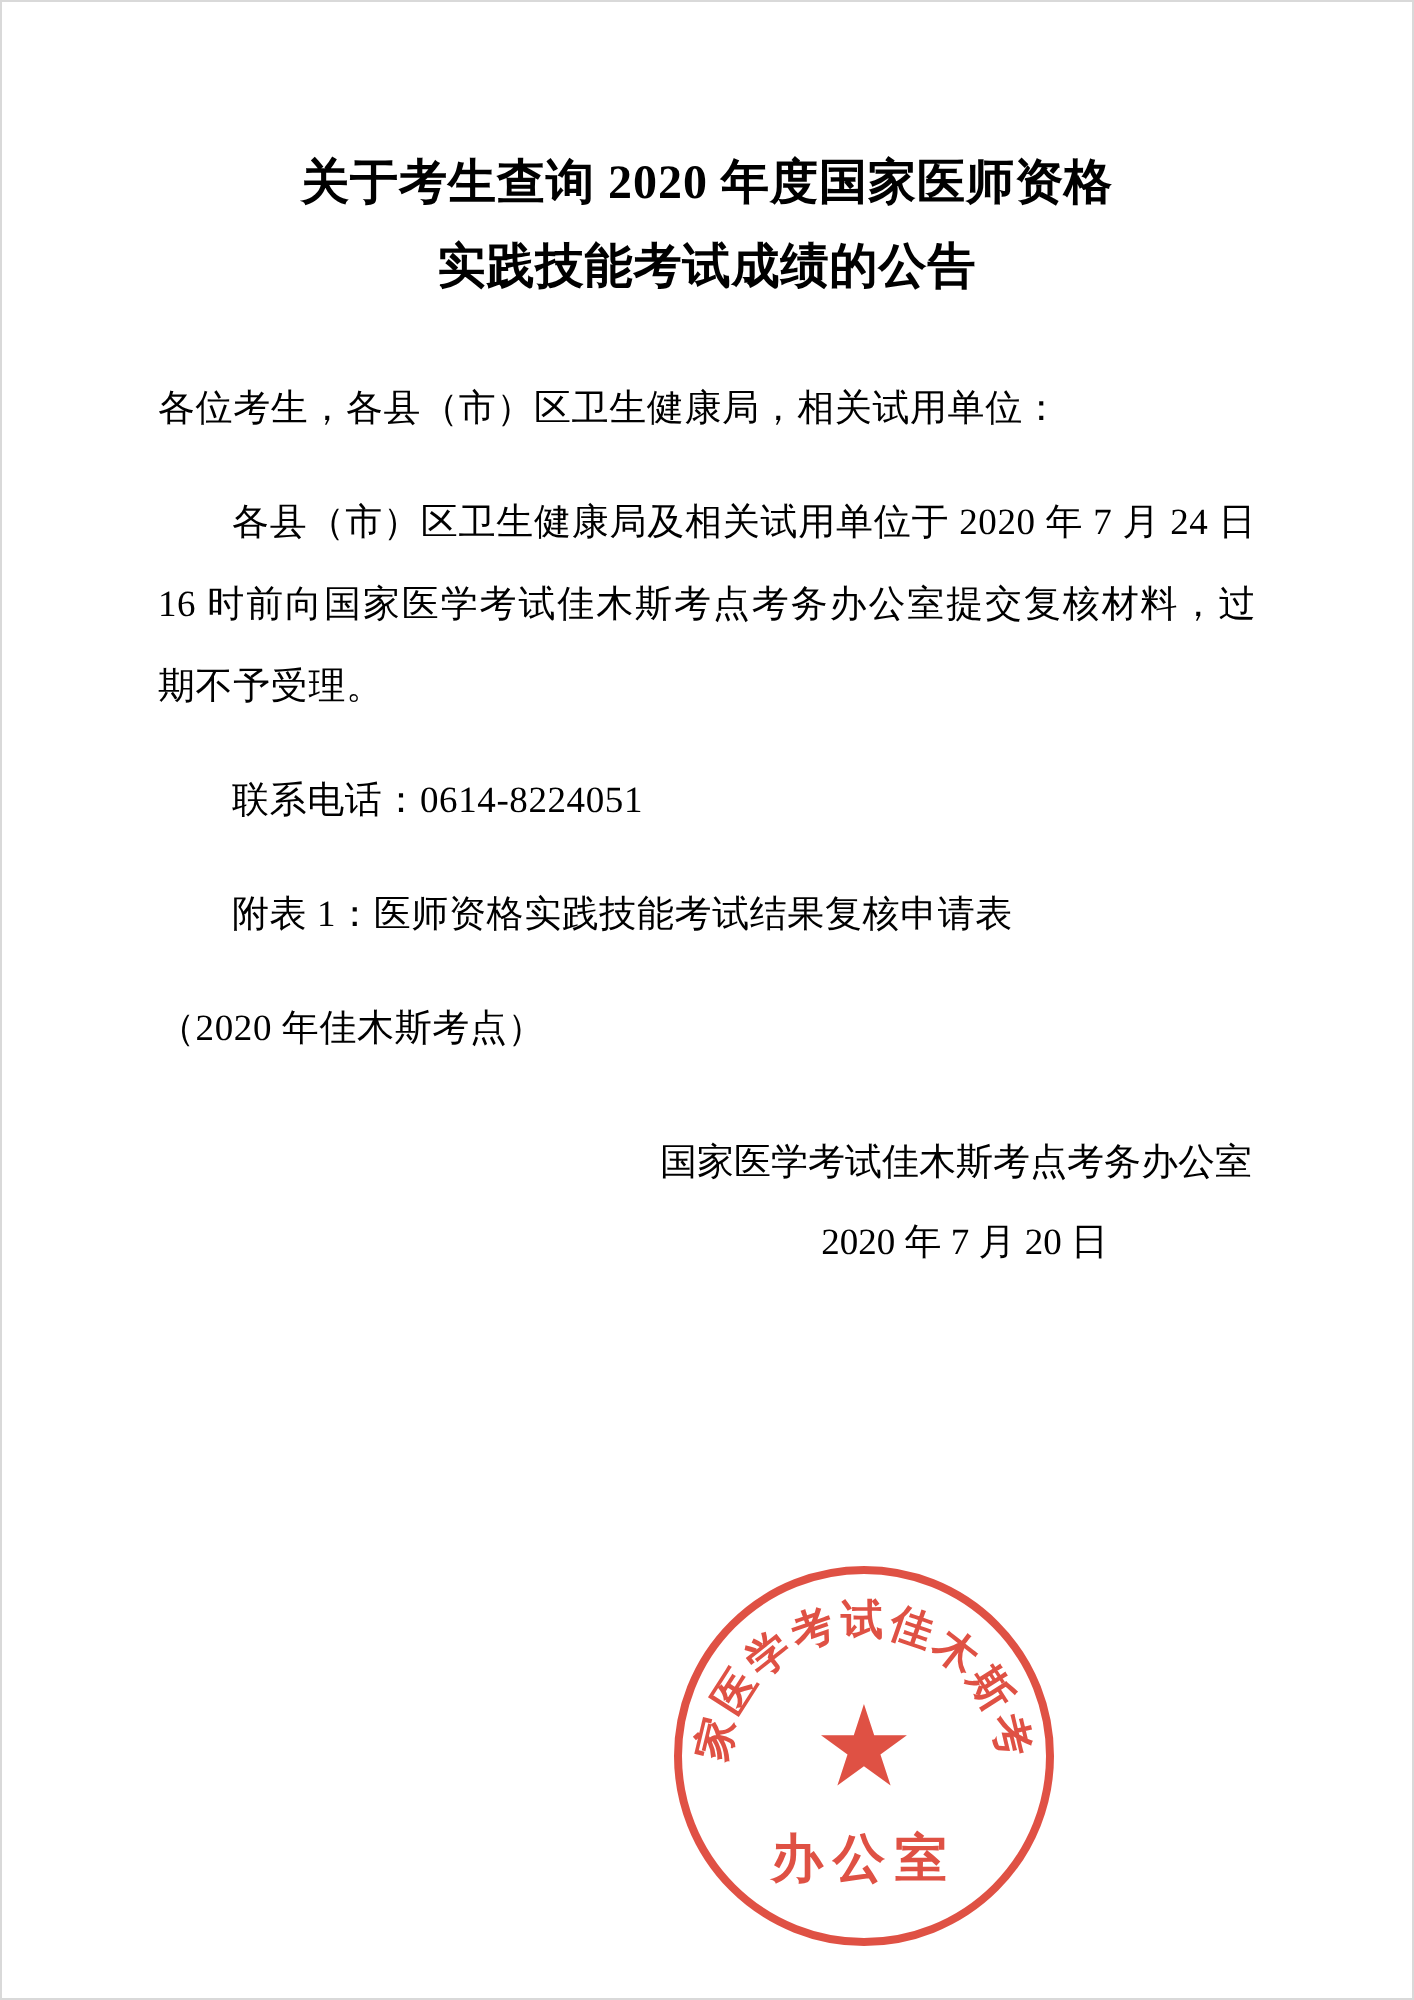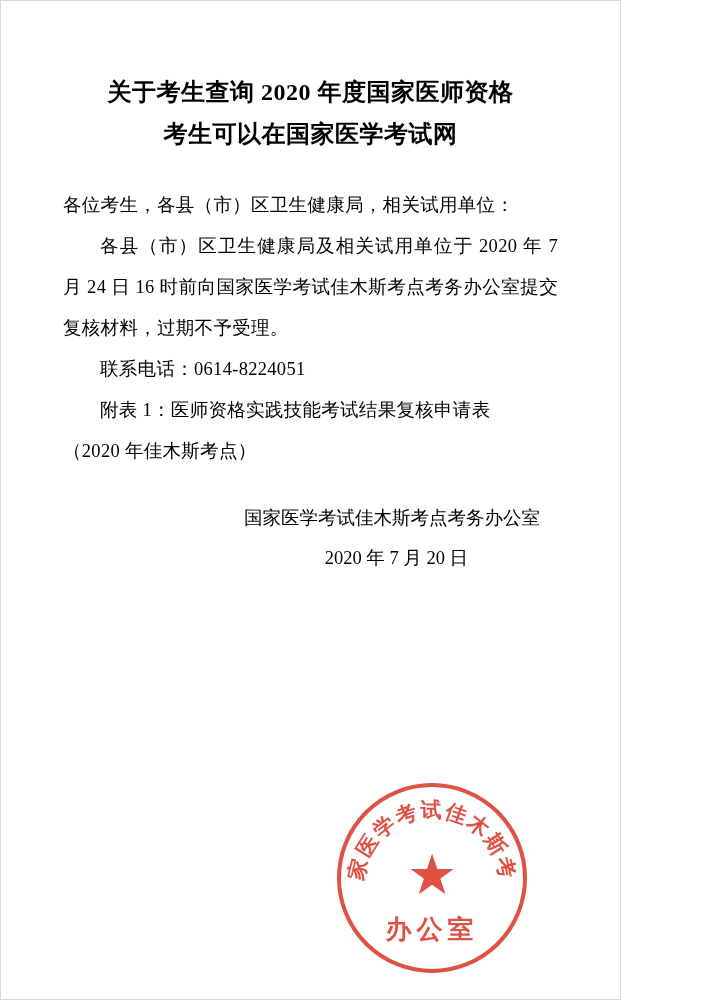--- a/index.html
+++ b/index.html
@@ -10,21 +10,21 @@
   body {
     width: 707px;
     height: 1000px;
     font-family: "Liberation Serif", "DejaVu Serif", serif;
     color: #000000;
     position: relative;
     overflow: hidden;
   }
   .page {
     position: relative;
-    width: 621px;
+    width: 707px;
     height: 1000px;
     box-sizing: border-box;
     border: 1px solid #d9d9d9;
     background: #fff;
   }
   .doc-body {
     padding: 70px 62px 0 62px;
   }
   .title {
     text-align: center;
@@ -37,21 +37,21 @@
   .title .line {
     display: block;
   }
   .content {
     margin-top: 30px;
     font-size: 18.5px;
     line-height: 41px;
     letter-spacing: 0.3px;
   }
   .para {
-    margin: 0;
+    margin: 16px;
     text-align: justify;
     text-justify: inter-ideograph;
   }
   .indent {
     text-indent: 2em;
   }
   .bold {
     font-weight: normal;
   }
   .signature {
@@ -125,21 +125,21 @@
   }
 </style>
 </head>
 <body>
 
 <div class="page">
   <div class="doc-body">
 
     <h1 class="title">
       <span class="line">关于考生查询 2020 年度国家医师资格</span>
-      <span class="line">考生可以在国家医学考试网</span>
+      <span class="line">实践技能考试成绩的公告</span>
     </h1>
 
     <div class="content">
 
       <p class="para">各位考生，各县（市）区卫生健康局，相关试用单位：</p>
 
 
 
       <p class="para indent">各县（市）区卫生健康局及相关试用单位于 2020 年 7 月 24 日 16 时前向国家医学考试佳木斯考点考务办公室提交复核材料，过期不予受理。</p>
 

